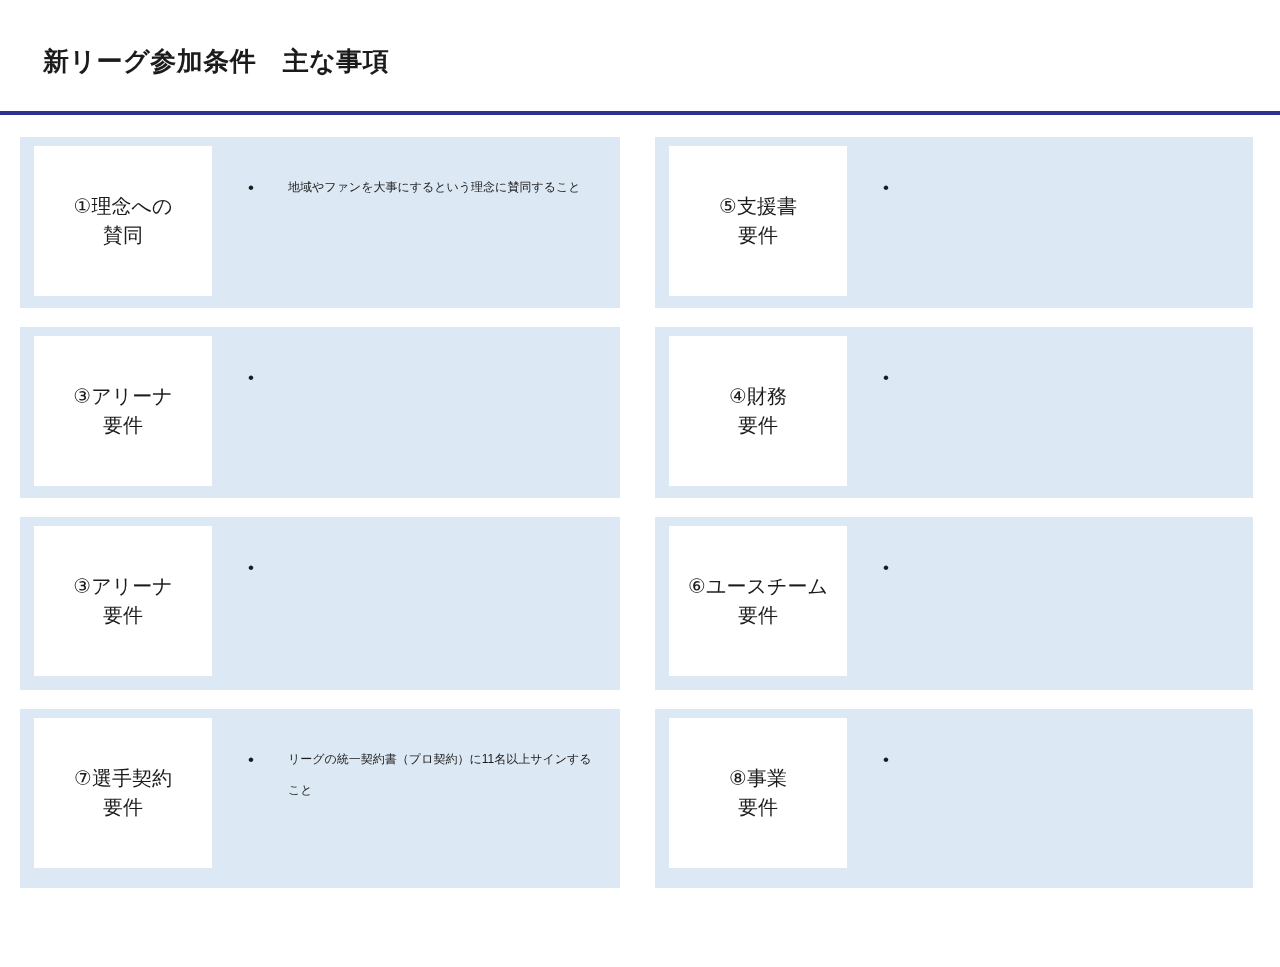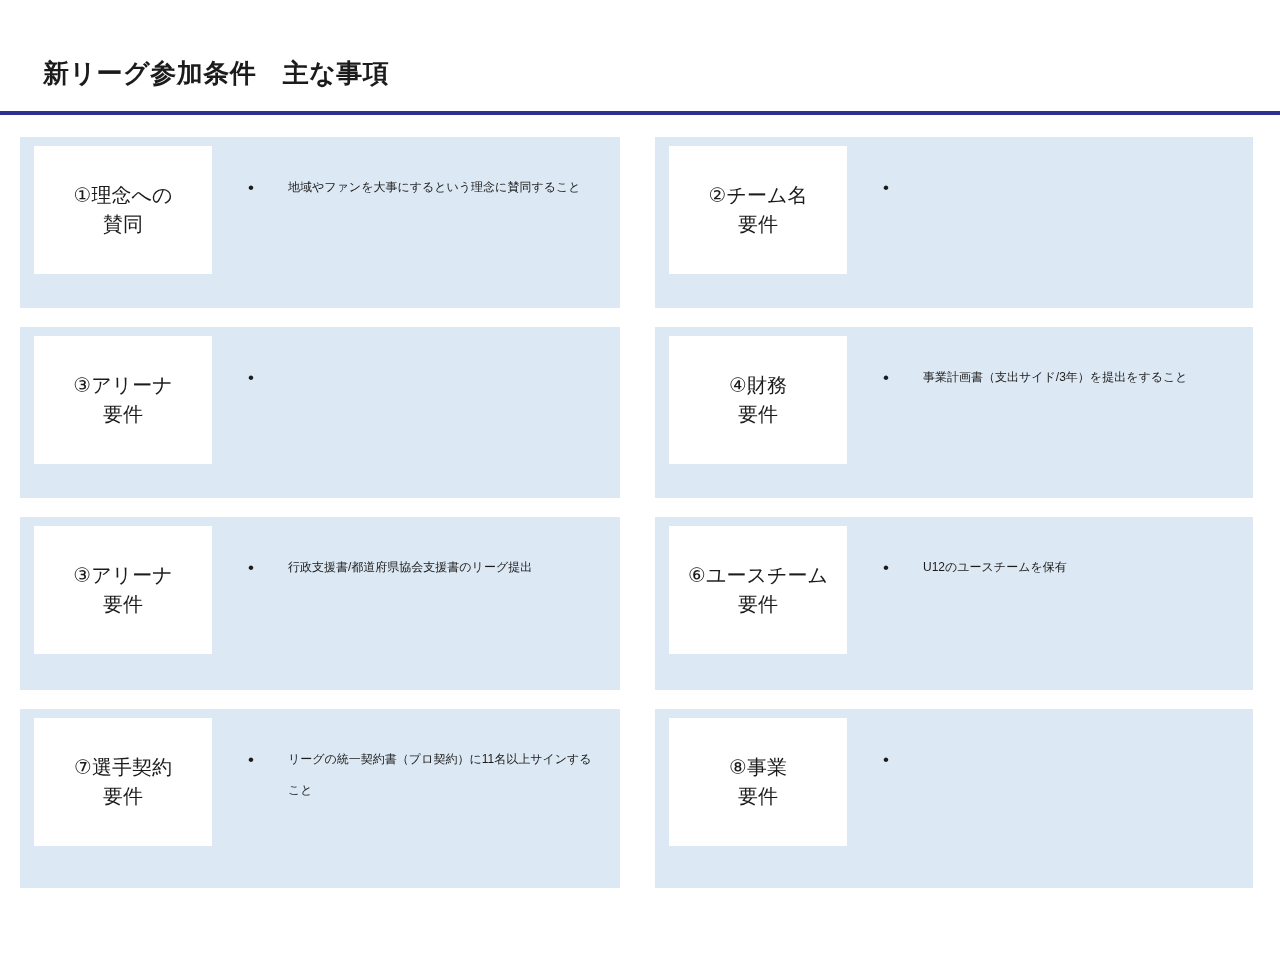--- a/index.html
+++ b/index.html
@@ -13,21 +13,21 @@
     width: 1280px; height: 967px;
     background: #ffffff;
     font-family: "Liberation Sans", "DejaVu Sans", sans-serif;
     color: var(--text);
     overflow: hidden;
     position: relative;
   }
   .slide { position: absolute; inset: 0; }
   .page-title {
     position: absolute;
-    left: 43px; top: 56px;
+    left: 43px; top: 44px;
     font-size: 26px;
     letter-spacing: 0.5px;
     color: var(--text);
     white-space: pre;
   }
   .divider {
     position: absolute;
     left: 0; top: 111px;
     width: 1280px; height: 4px;
     background: var(--divider);
@@ -42,21 +42,21 @@
     row-gap: 19px;
   }
   .card {
     background: var(--card-bg);
     display: flex;
     align-items: stretch;
   }
   .label-box {
     flex: none;
     margin: 9px 0 0 14px;
-    width: 178px; height: 128px;
+    width: 178px; height: 150px;
     background: var(--label-bg);
     display: flex;
     align-items: center;
     justify-content: center;
     text-align: center;
     font-size: 20px;
     line-height: 29px;
     white-space: pre-line;
   }
   .card-body {
@@ -91,59 +91,56 @@
     <div class="card">
       <div class="label-box">①理念への
 賛同</div>
       <div class="card-body">
         <span class="bullet-dot">•</span>
         <p class="bullet-text">地域やファンを大事にするという理念に賛同すること</p>
       </div>
     </div>
 
     <div class="card">
-      <div class="label-box">②チーム名
+      <div class="label-box">⑤支援書
 要件</div>
       <div class="card-body">
         <span class="bullet-dot">•</span>
       </div>
     </div>
 
     <div class="card">
       <div class="label-box">③アリーナ
 要件</div>
       <div class="card-body">
         <span class="bullet-dot">•</span>
       </div>
     </div>
 
     <div class="card">
       <div class="label-box">④財務
 要件</div>
       <div class="card-body">
         <span class="bullet-dot">•</span>
-        <p class="bullet-text">事業計画書（支出サイド/3年）を提出をすること</p>
       </div>
     </div>
 
     <div class="card">
       <div class="label-box">③アリーナ
 要件</div>
       <div class="card-body">
         <span class="bullet-dot">•</span>
-        <p class="bullet-text">行政支援書/都道府県協会支援書のリーグ提出</p>
       </div>
     </div>
 
     <div class="card">
       <div class="label-box">⑥ユースチーム
 要件</div>
       <div class="card-body">
         <span class="bullet-dot">•</span>
-        <p class="bullet-text">U12のユースチームを保有</p>
       </div>
     </div>
 
     <div class="card">
       <div class="label-box">⑦選手契約
 要件</div>
       <div class="card-body">
         <span class="bullet-dot">•</span>
         <p class="bullet-text">リーグの統一契約書（プロ契約）に11名以上サインすること</p>
       </div>

